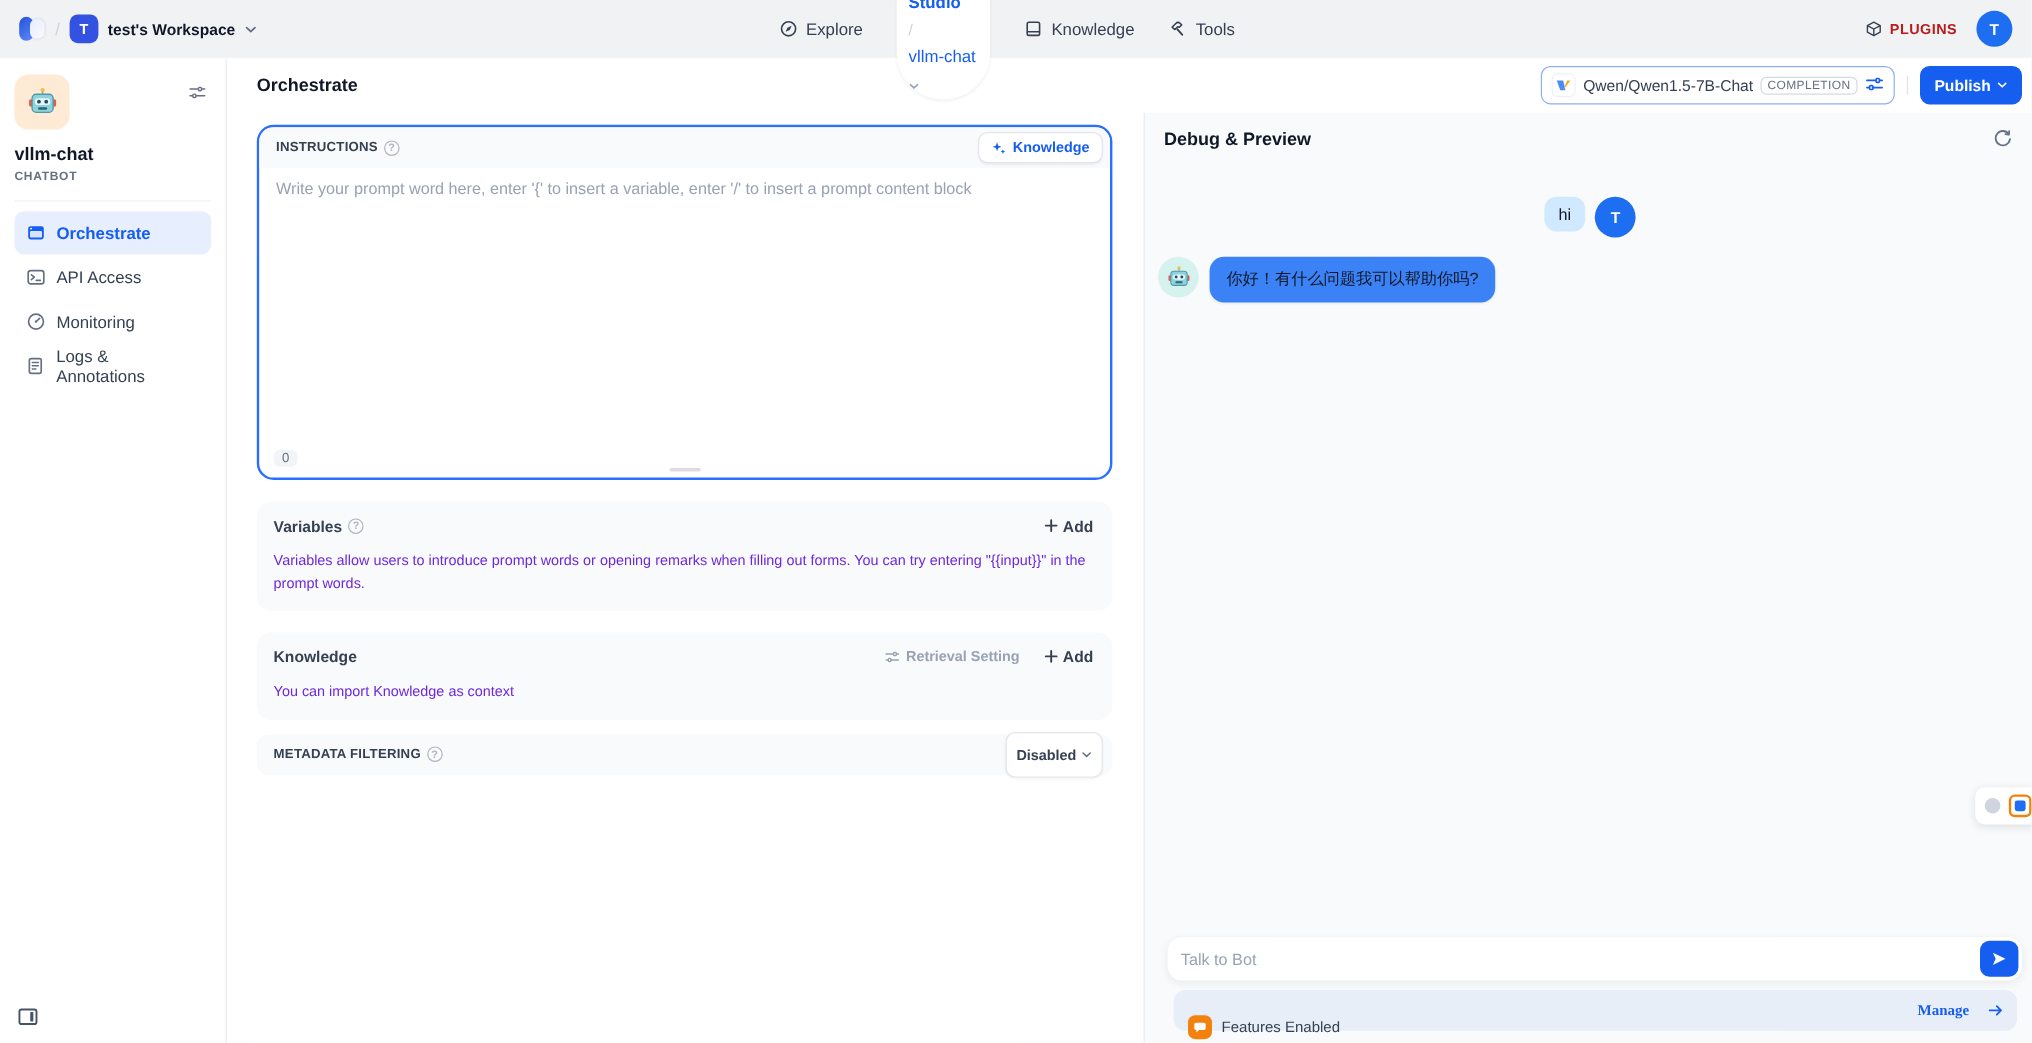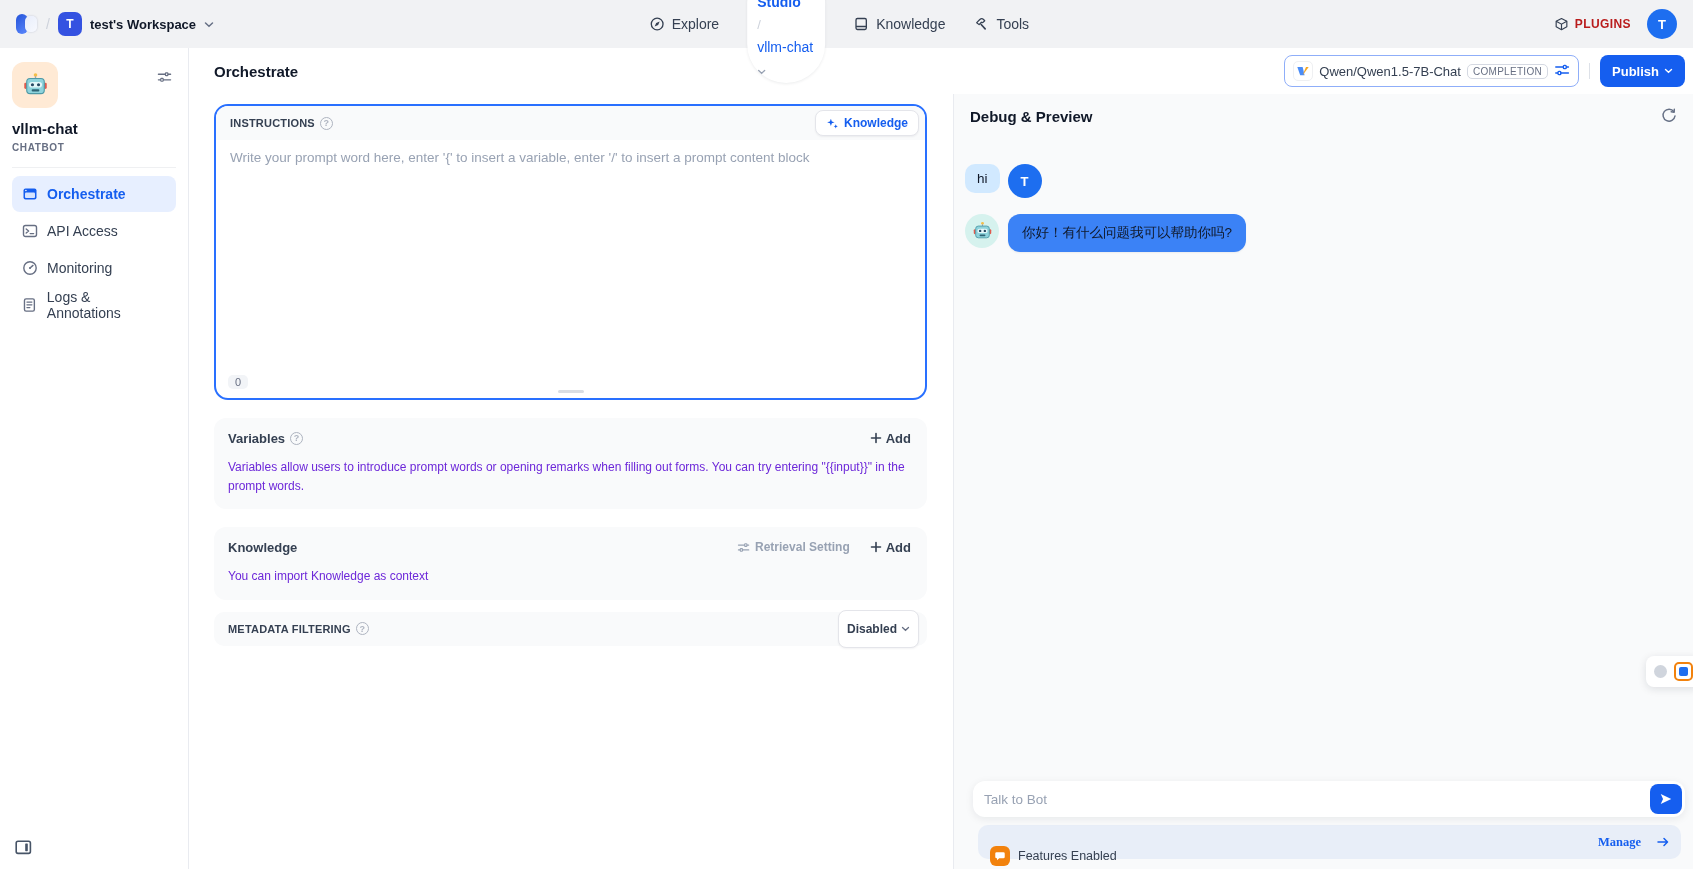--- a/index.html
+++ b/index.html
@@ -112,21 +112,21 @@
 
   
   .debug-col { flex:1; min-width:0; border-left:1px solid #E9EBF0; background:#F9FAFB; display:flex;
                flex-direction:column; position:relative; }
   .debug-head { height:44px; flex:0 0 44px; display:flex; align-items:center; justify-content:space-between; padding:0 14px 0 16px; }
   .debug-title { font-size:15px; font-weight:600; color:#101828; }
   .icon-btn { background:none; border:none; cursor:pointer; display:flex; align-items:center; padding:2px; }
 
   .chat-area { flex:1; padding:26px 8px 0 11px; display:flex; flex-direction:column; overflow:hidden; }
   .msg-row { display:flex; gap:9px; }
-  .msg-row.user { justify-content:flex-start; gap:8px; }
+  .msg-row.user { justify-content:center; gap:8px; }
   .bubble-user { background:#D1E9FF; border-radius:10px; padding:7px 12px; font-size:13.5px; color:#101828; height:fit-content; }
   .bubble-bot { background:#3b82f6; border-radius:12px; padding:10px 14px; font-size:13.5px; color:#101828;
                 box-shadow:0 1px 2px rgba(16,24,40,.06); }
   .chat-avatar { width:34px; height:34px; border-radius:50%; flex:0 0 34px; display:flex; align-items:center;
                  justify-content:center; }
   .chat-avatar.user { background:#1D6EF0; color:#fff; font-size:13px; font-weight:600; }
   .chat-avatar.bot { background:#D6F2EE; }
   .msg-row.bot { margin-top:16px; }
 
   .float-widget { position:absolute; top:562px; right:-8px; background:#fff; border-radius:8px;

